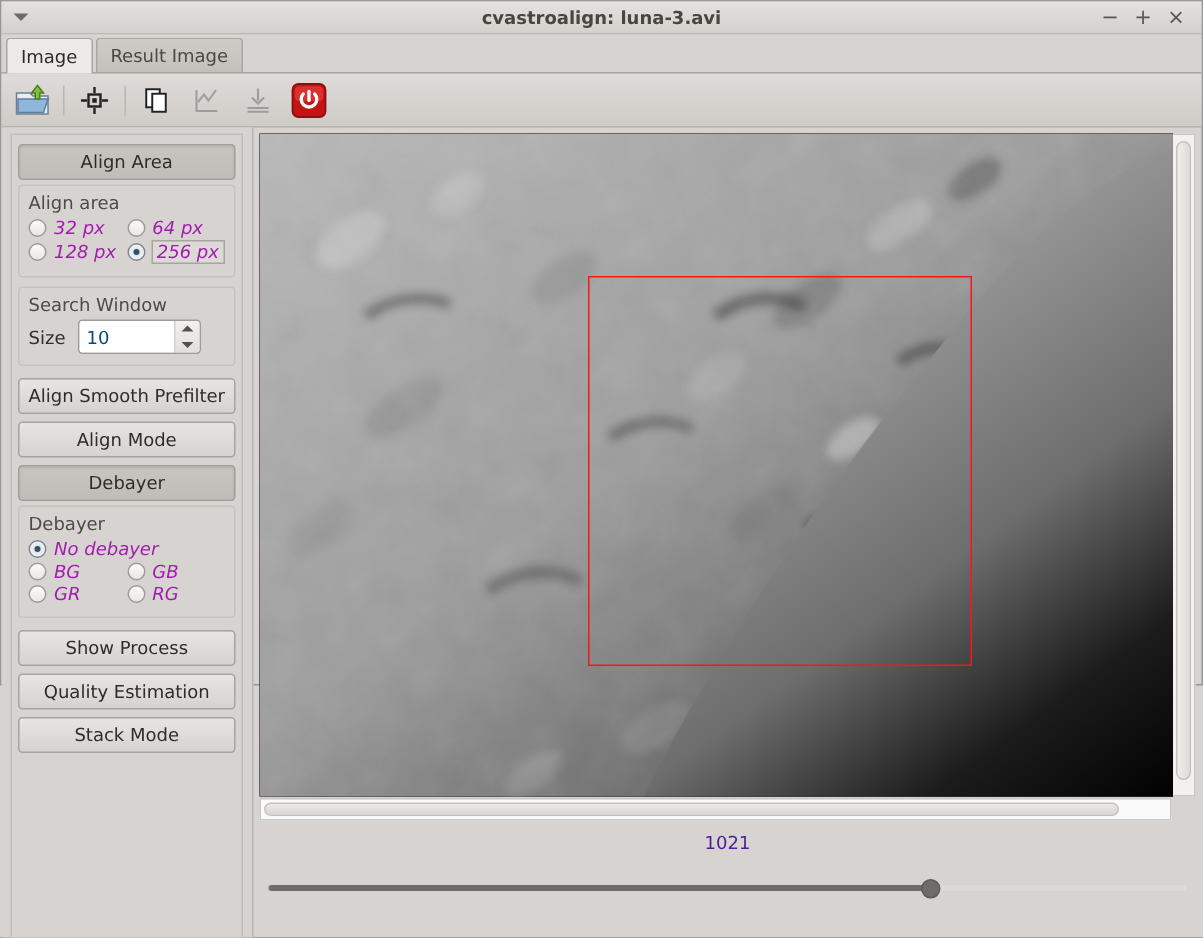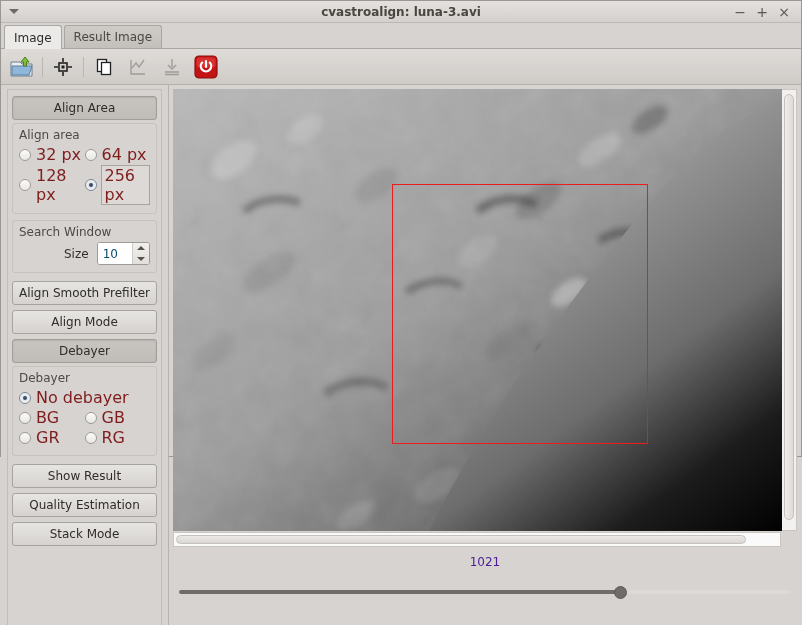--- a/index.html
+++ b/index.html
@@ -193,41 +193,41 @@
     left: 3px; top: 3px;
     width: 4px; height: 4px;
     border-radius: 50%;
     background: #36506b;
   }
   .rb.on {
     background: radial-gradient(circle at 50% 50%, #cfd8e2 0%, #f4f4f4 70%);
     border-color: #7d8896;
   }
   .rlabel {
-    font-size: 16px;
-    color: #7f1d1d;
+    font-size: 12px;
+    color: #a21caf;
+    font-style: italic;
   }
   .rlabel.focused {
     border: 1px solid #a8a4a0;
     padding: 0 3px;
     margin-left: -1px;
     background: #dcd9d6;
   }
 
   
   .size-row {
     display: flex;
     align-items: center;
     margin-top: 2px;
   }
   .size-label {
     font-size: 12px;
     color: #32302d;
     margin-right: 8px;
-    margin-left: 45px;
   }
   .spin {
     display: flex;
     width: 82px;
     height: 23px;
     border: 1px solid #9e9a96;
     border-radius: 3px;
     background: #ffffff;
     overflow: hidden;
   }
@@ -501,21 +501,21 @@
               <span class="rb"></span>
               <span class="rlabel">GR</span>
             </div>
             <div class="radio-cell">
               <span class="rb"></span>
               <span class="rlabel">RG</span>
             </div>
           </div>
         </div>
 
-        <div class="secbtn">Show Result</div>
+        <div class="secbtn">Show Process</div>
         <div class="secbtn">Quality Estimation</div>
         <div class="secbtn">Stack Mode</div>
       </div>
     </div>
 
     <div class="viewer">
       <div class="canvas-wrap">
         <div class="canvas-area">
           <svg class="moon" viewBox="0 0 600 440" preserveAspectRatio="none">
             <defs>

